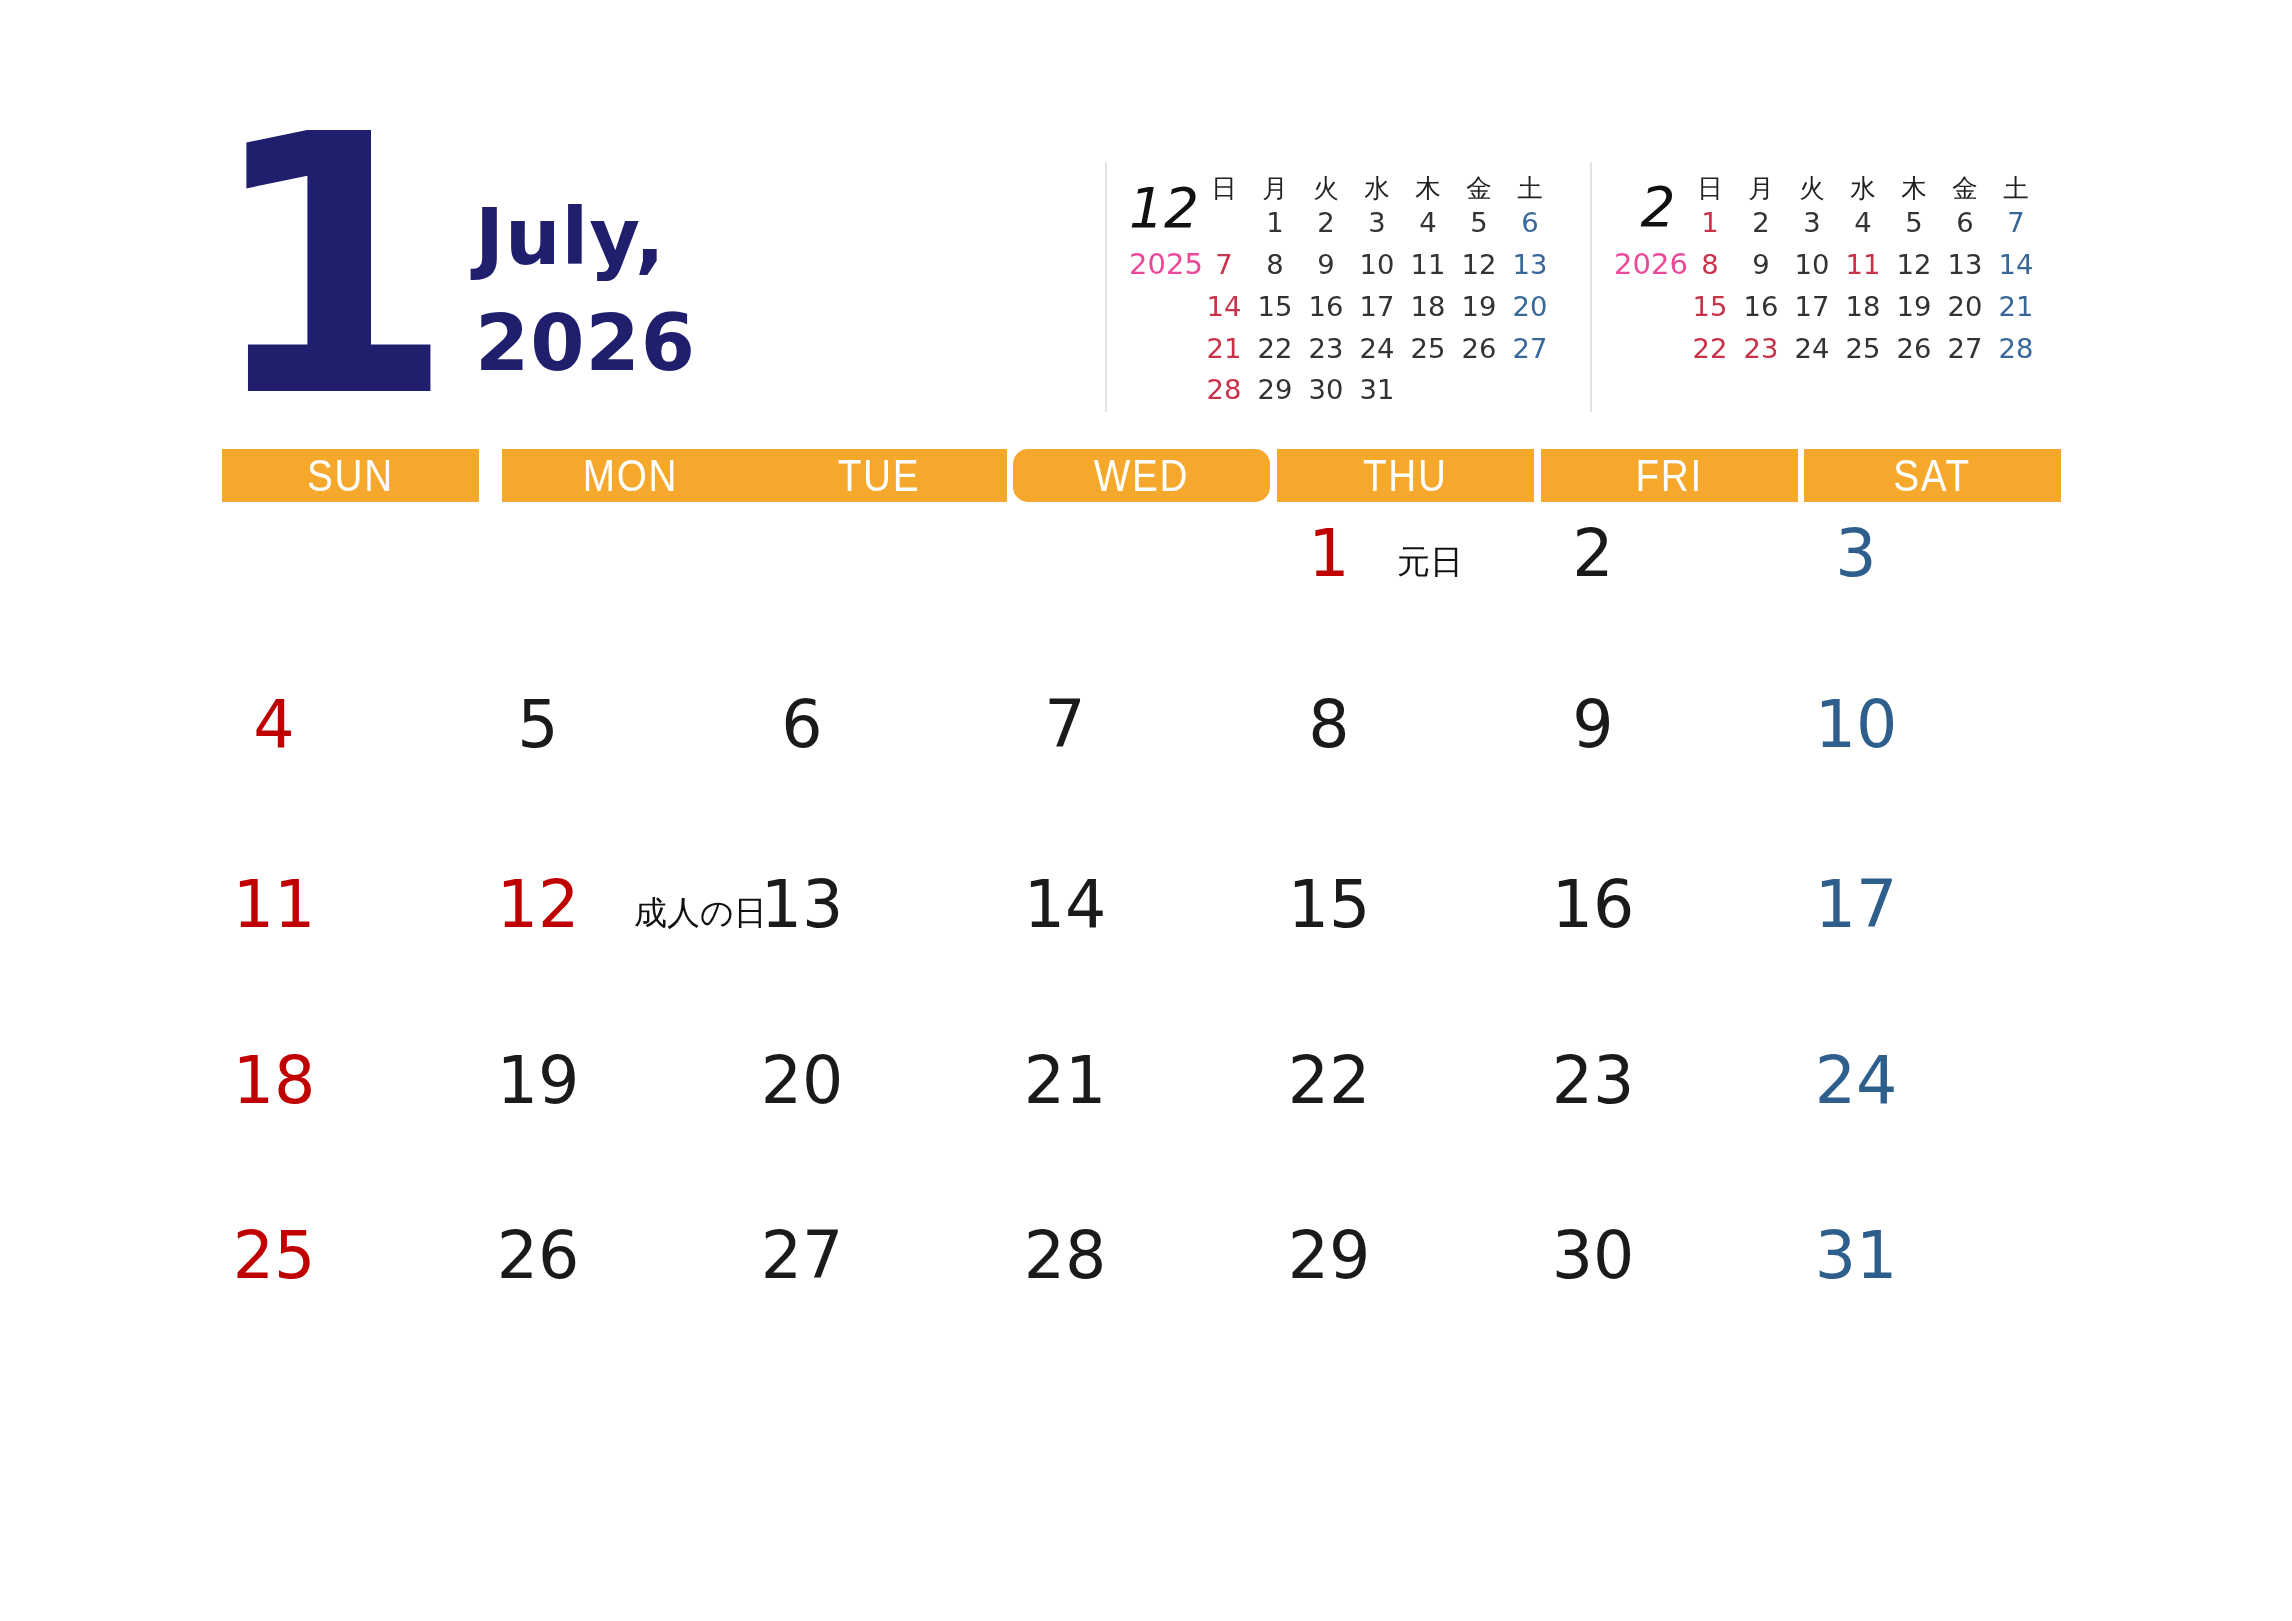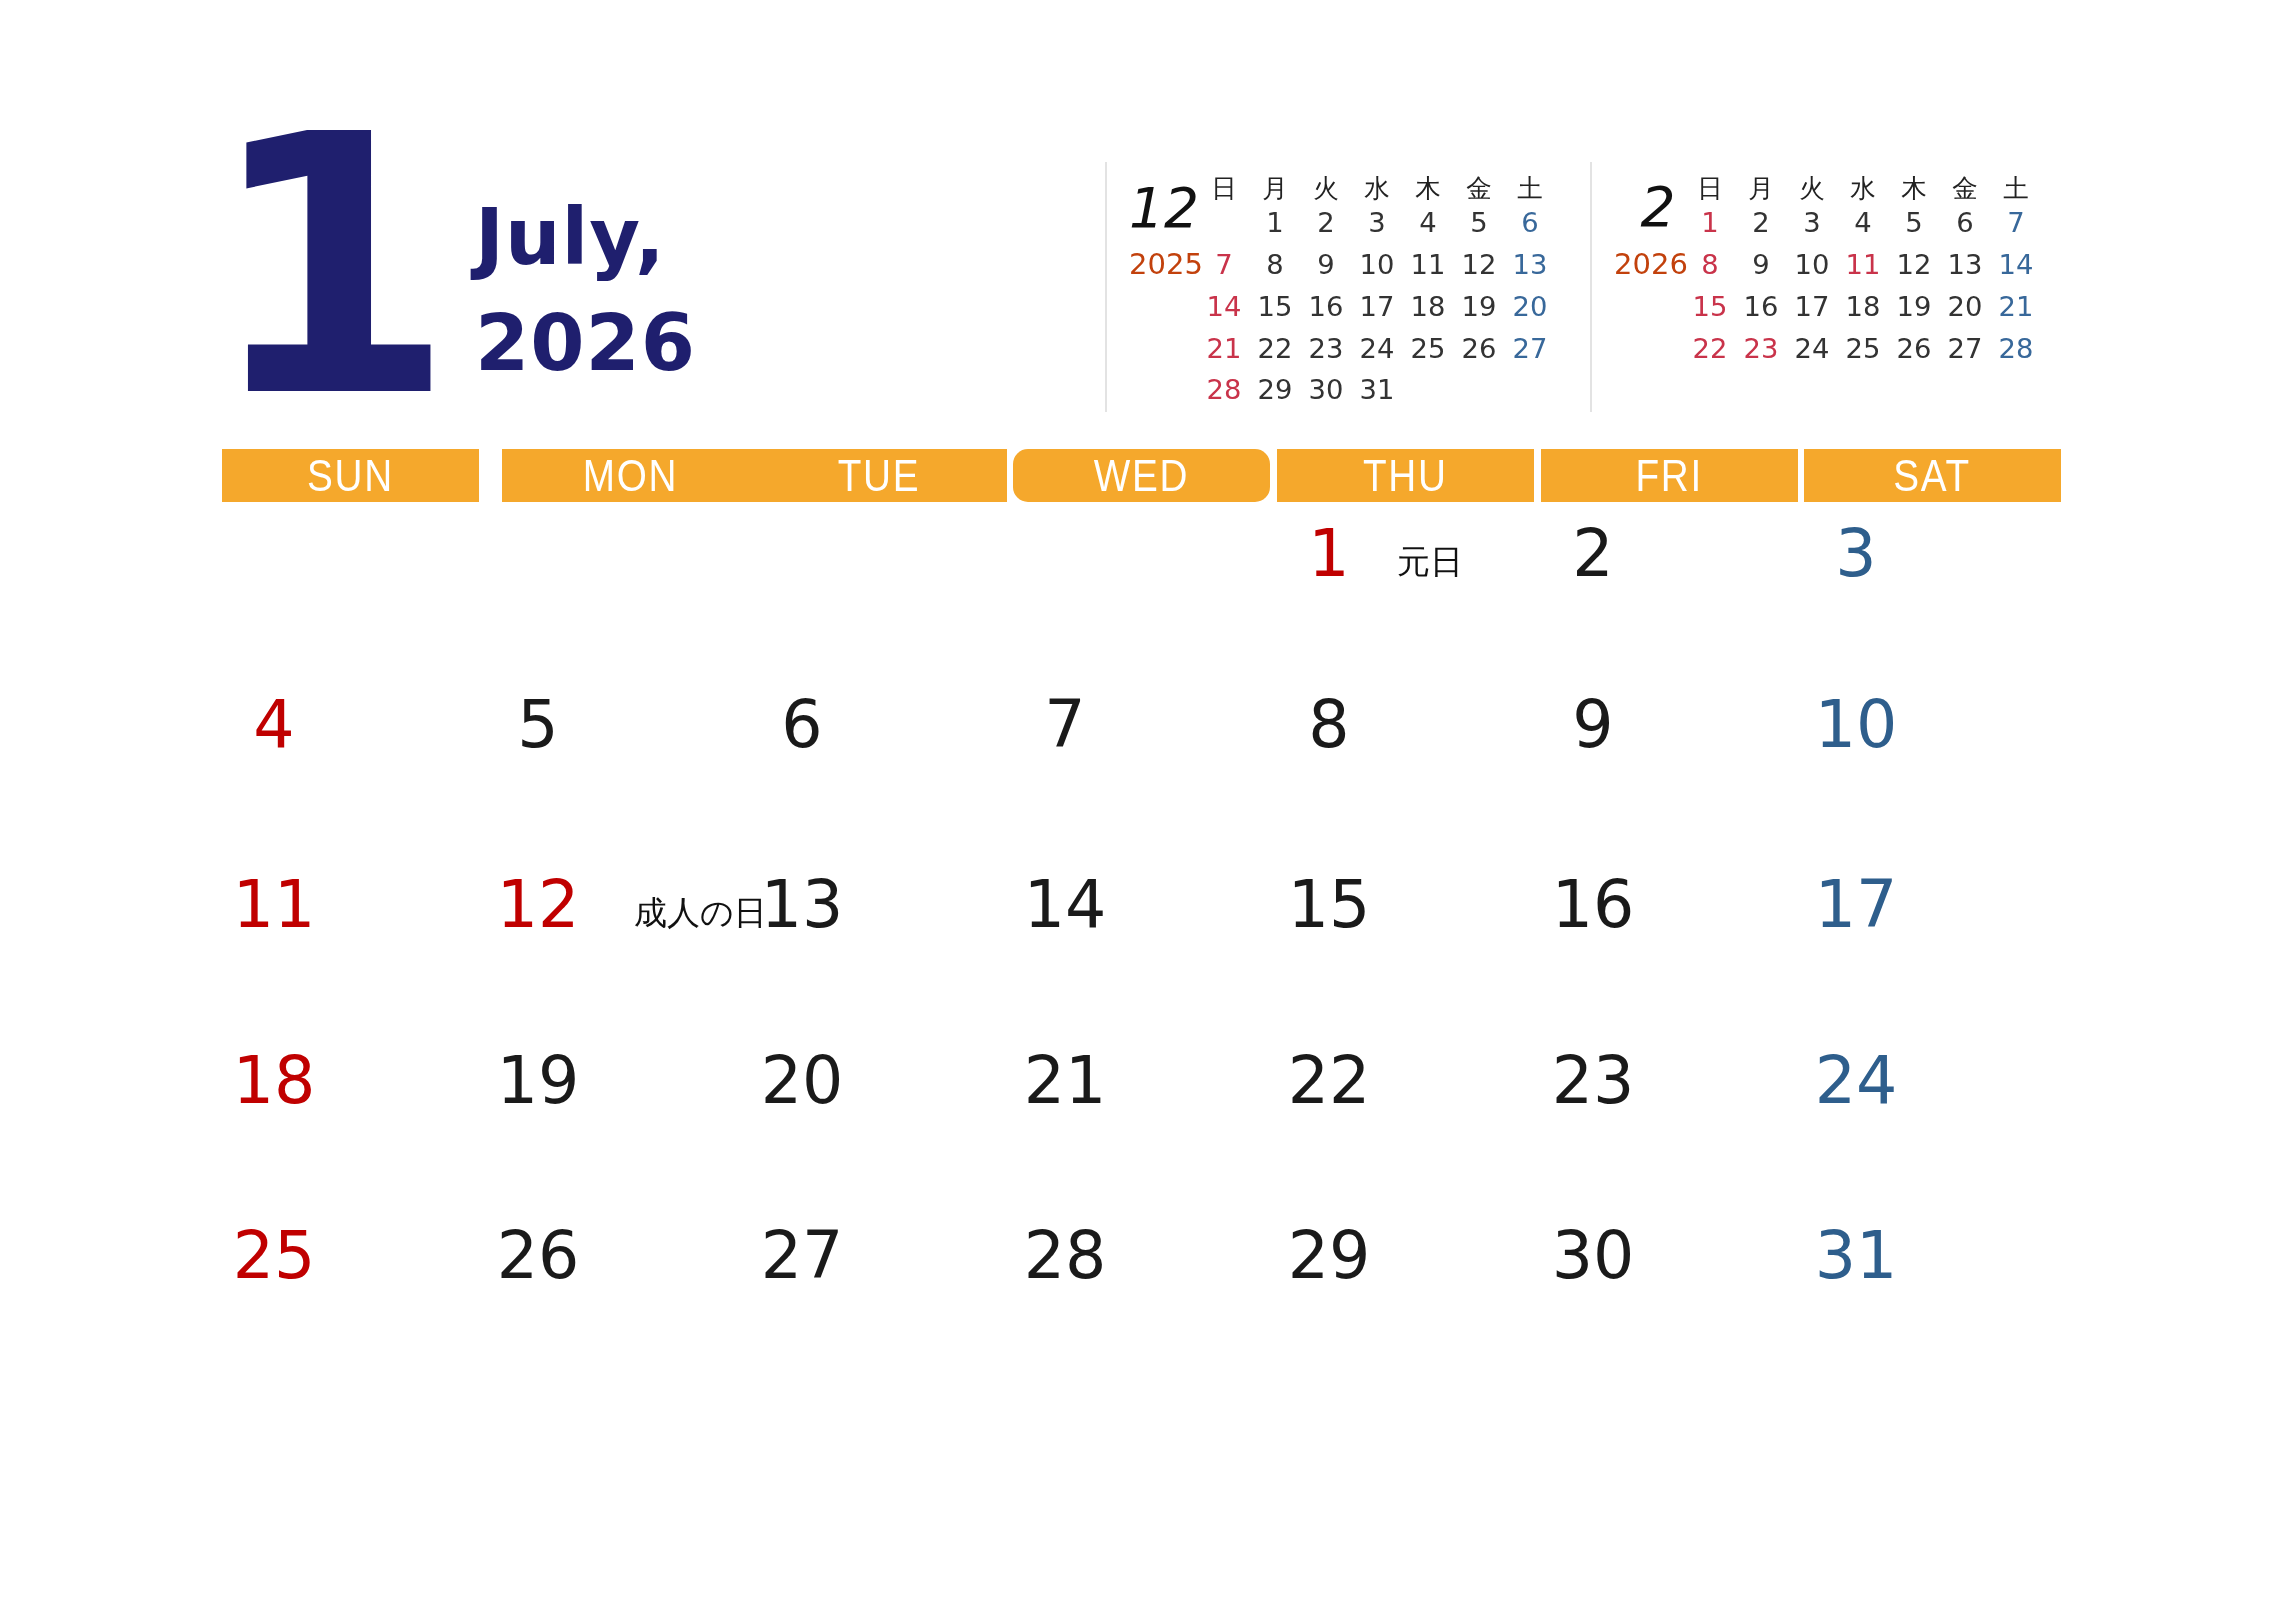--- a/index.html
+++ b/index.html
@@ -26,21 +26,21 @@
     position:absolute;top:162px;height:250px;width:2px;
     background:#e3e3e3;
   }
   .mini-month{
     position:absolute;transform:translate(-50%,-50%);
     font-size:55px;font-style:italic;font-weight:500;color:#111;
     white-space:nowrap;
   }
   .mini-year{
     position:absolute;transform:translate(-50%,-50%);
-    font-size:29px;color:#c2410c;white-space:nowrap;
+    font-size:29px;color:#ec4899;white-space:nowrap;
   }
   .mini-cell{
     position:absolute;transform:translate(-50%,-50%);
     font-size:27.4px;white-space:nowrap;
   }
   .mini-hdr{font-size:25.5px;color:#222;}
   .m-normal{color:#333;}
   .m-sun{color:var(--mini_red);}
   .m-holiday{color:var(--mini_red);}
   .m-sat{color:var(--mini_blue);}

